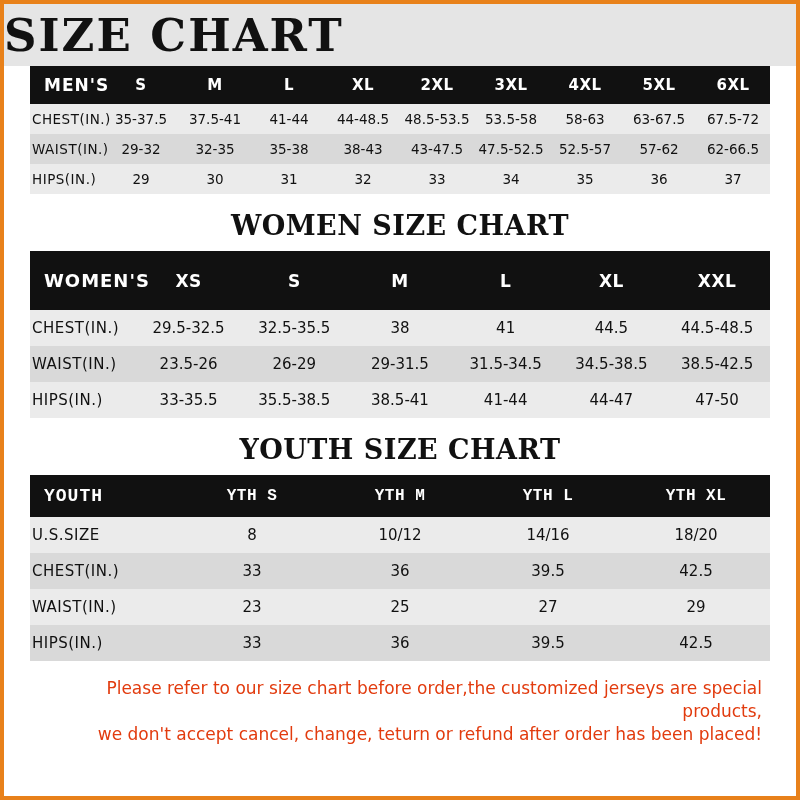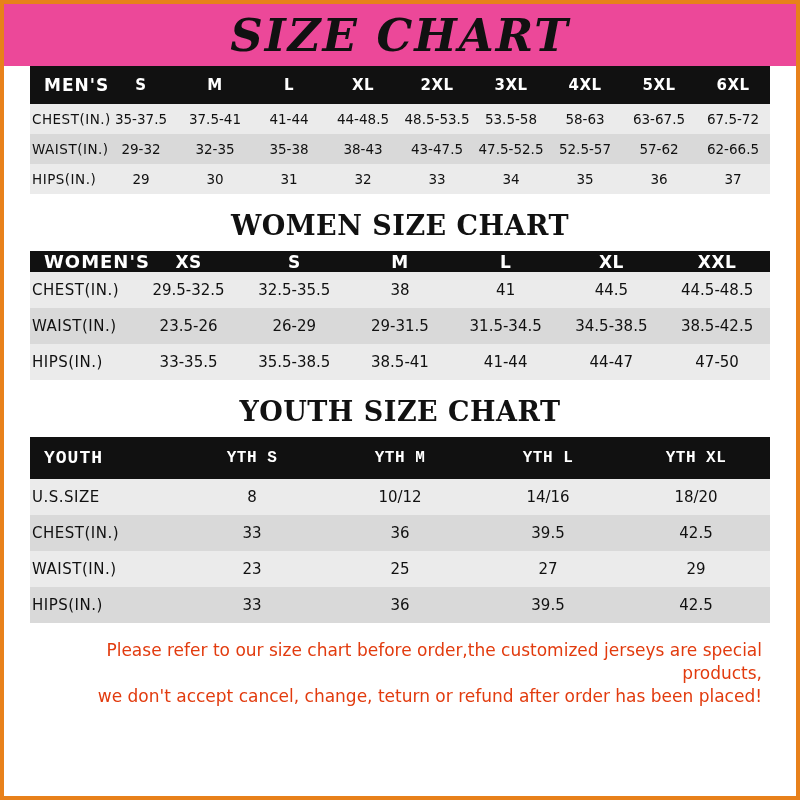--- a/index.html
+++ b/index.html
@@ -16,26 +16,25 @@
   .page {
     position: relative;
     width: 800px;
     height: 800px;
     box-sizing: border-box;
     border: 4px solid #e8811a;
     background: #ffffff;
     overflow: hidden;
   }
   .header-bar {
-    background: #ec4899;
+    background: #e5e5e5;
     height: 62px;
     display: flex;
     align-items: center;
-    justify-content: center;
-    font-style: italic;
+    justify-content: flex-start;
   }
   .header-title {
     font-family: "DejaVu Serif", serif;
     font-weight: bold;
     font-size: 45px;
     letter-spacing: 2px;
     color: #111111;
     line-height: 1;
   }
   .content {
@@ -78,21 +77,21 @@
   }
   table.chart tbody td.rowhead {
     text-align: left;
     font-size: 13.5px;
     letter-spacing: 0.5px;
   }
   table.chart tbody tr.shade-a td { background: #ebebeb; }
   table.chart tbody tr.shade-b td { background: #d9d9d9; }
 
   
-  table.women thead th { font-size: 17px; padding: 0 2px; }
+  table.women thead th { font-size: 17px; padding: 19px 2px; }
   table.women thead th.rowhead { font-size: 18px; }
   table.women tbody td { font-size: 15px; padding: 9px 2px; }
   table.women tbody td.rowhead { font-size: 15px; }
 
   table.youth thead th { font-size: 16px; padding: 11px 2px; font-family: Liberation Mono, monospace; }
   table.youth thead th.rowhead { font-size: 18px; }
   table.youth tbody td { font-size: 15px; padding: 9px 2px; }
   table.youth tbody td.rowhead { font-size: 15px; }
 
   .notice {

